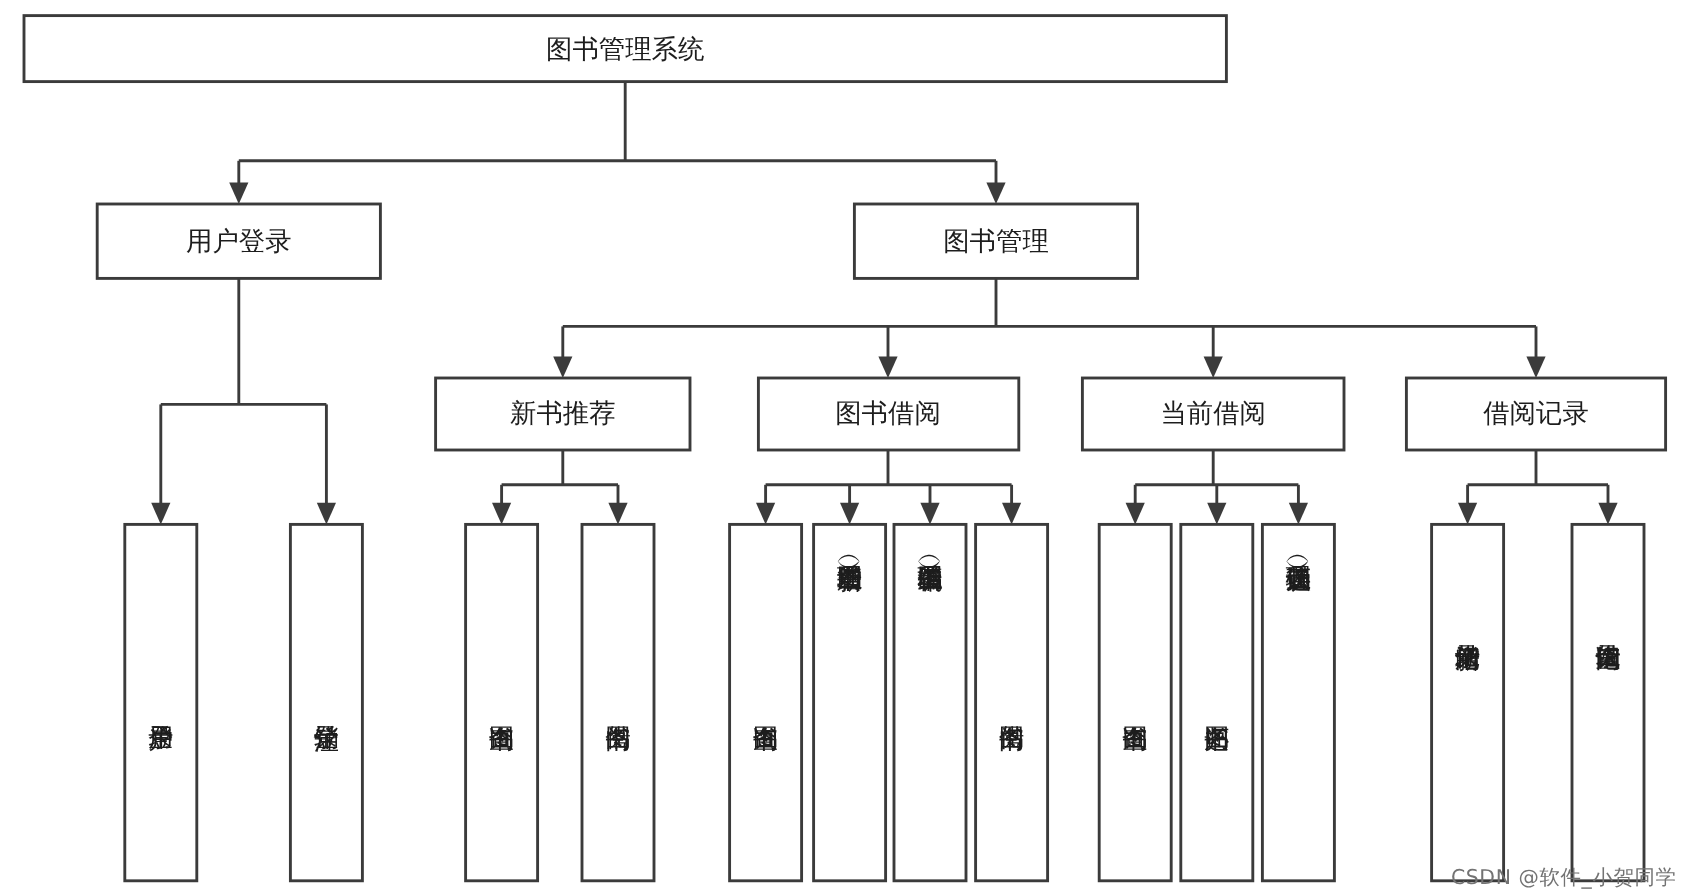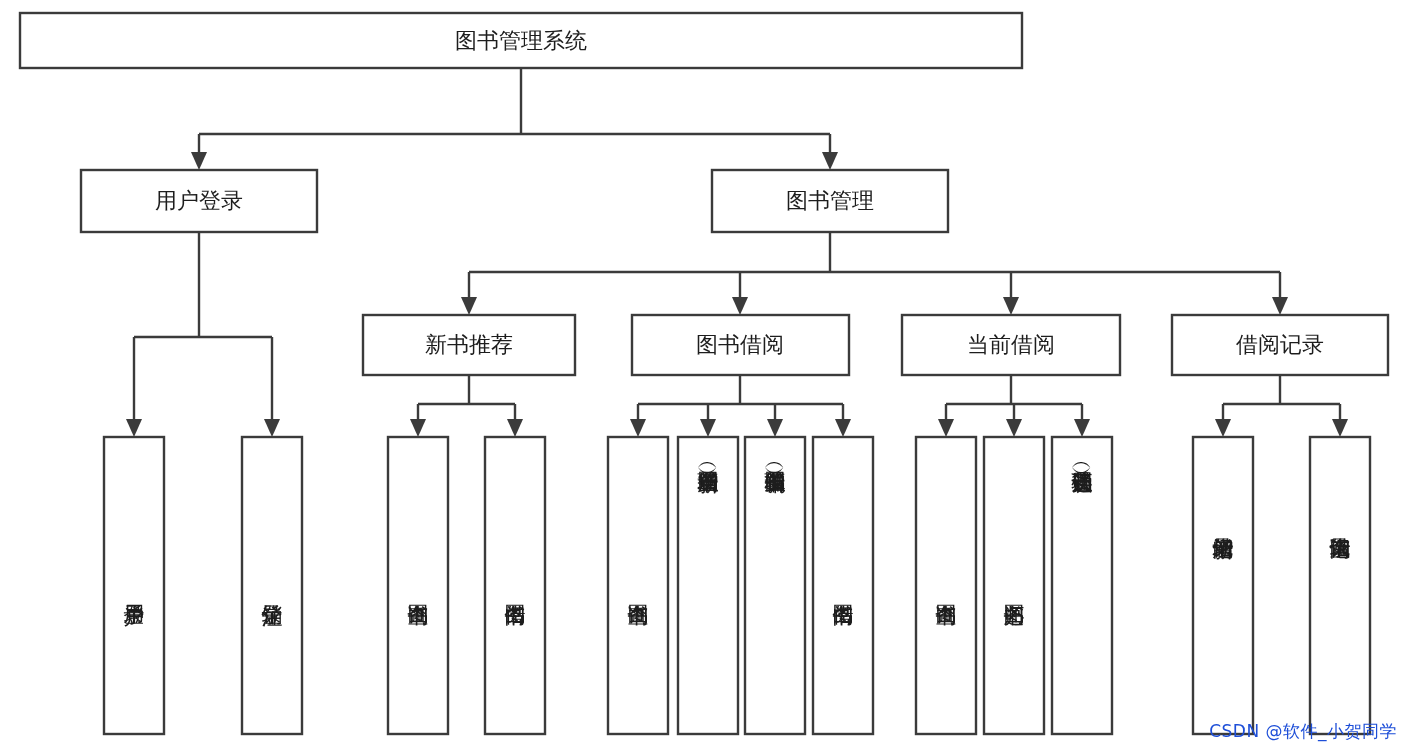--- a/index.html
+++ b/index.html
@@ -55,21 +55,21 @@
     font-family: "DejaVu Sans", "Liberation Sans", sans-serif;
     font-size: 21px;
     text-anchor: middle;
   }
   .watermark {
     position: absolute;
     right: 8px;
     bottom: 4px;
     font-family: "DejaVu Sans", "Liberation Sans", sans-serif;
     font-size: 17px;
-    color: #1d4ed8;
+    color: #737373;
     white-space: nowrap;
     letter-spacing: 0.5px;
     user-select: none;
   }
 </style>
 </head>
 <body>
 
 <div id="diagram-root">
 

